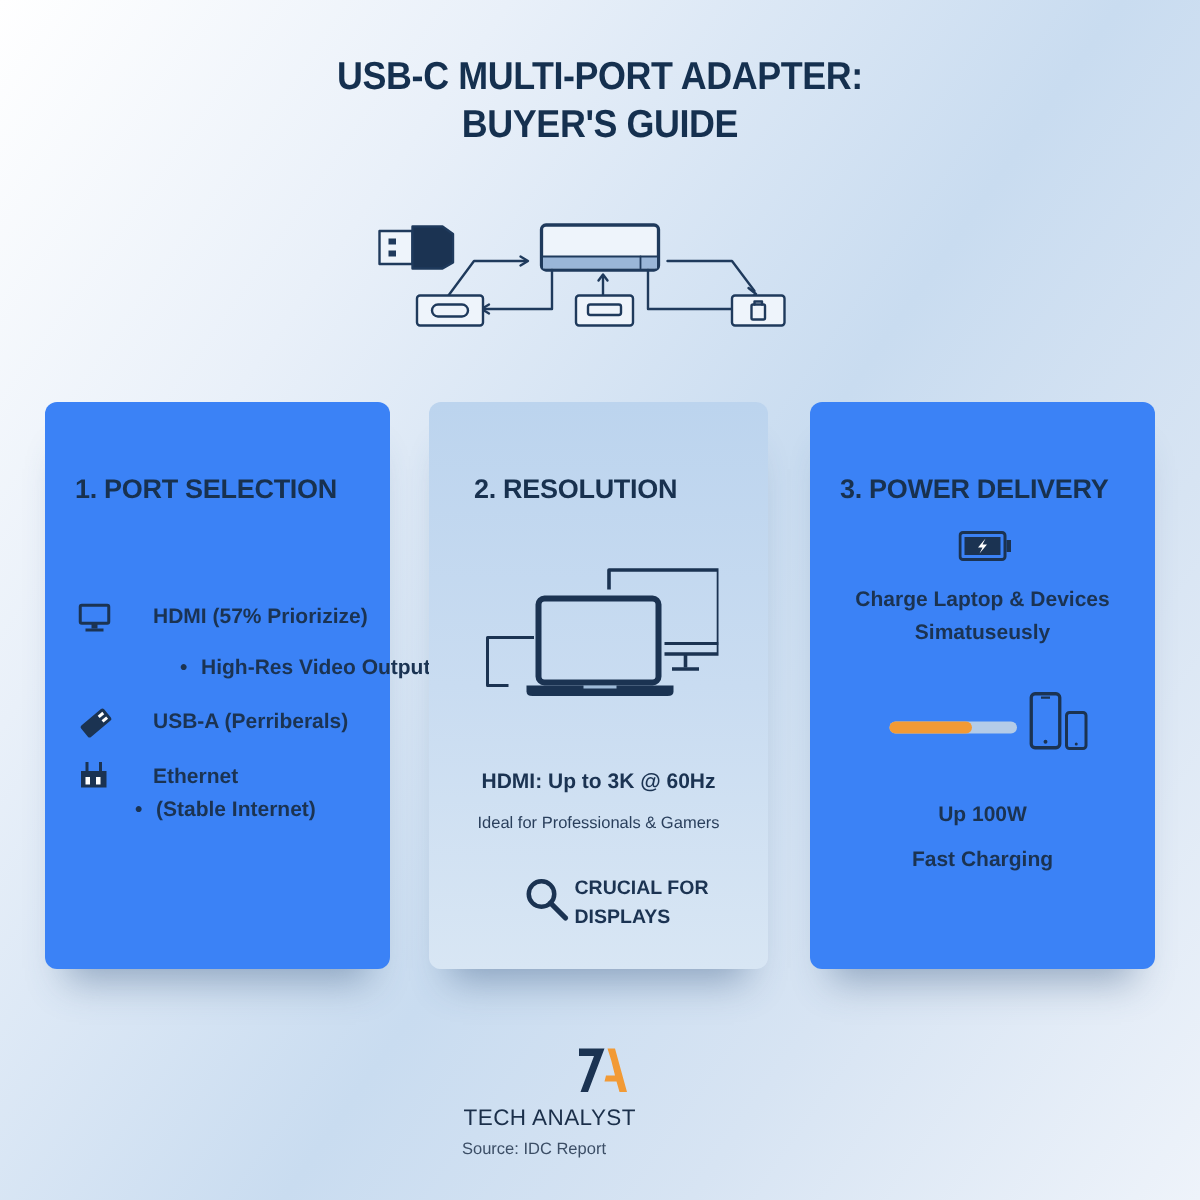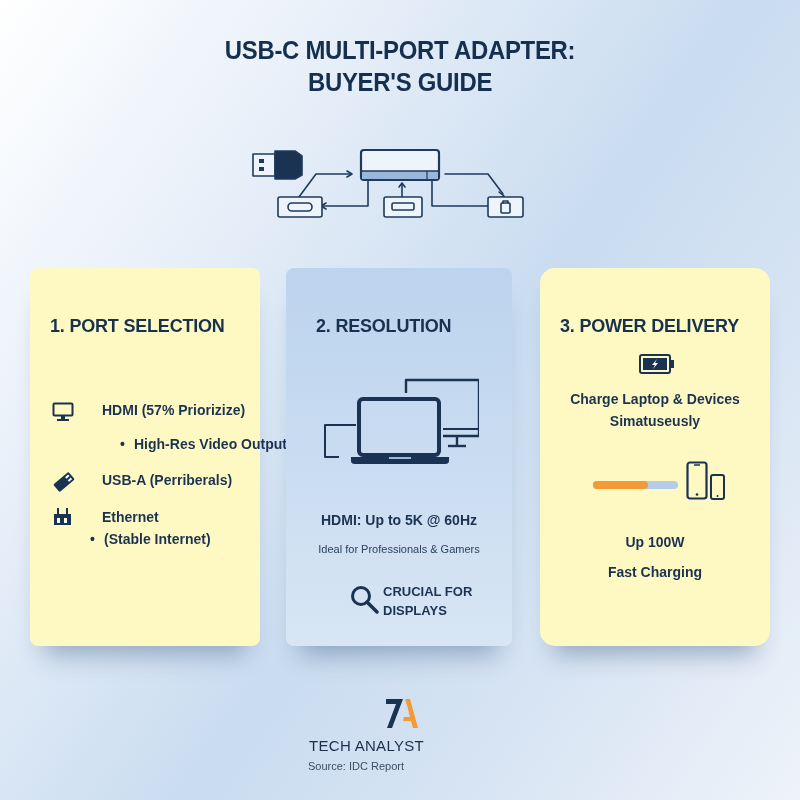--- a/index.html
+++ b/index.html
@@ -12,26 +12,26 @@
     }
     .title {
       position: absolute; top: 34px; left: 0; width: 800px;
       text-align: center; font-weight: 700; font-size: 26px; line-height: 32px;
       letter-spacing: -0.3px; color: #15304f;
       transform: scaleX(0.92);
     }
     .diagram { position: absolute; left: 240px; top: 140px; width: 300px; height: 85px; }
     .card {
       position: absolute; top: 268px; width: 230px; height: 378px;
-      border-radius: 8px; background: #fef9c3;
+      border-radius: 8px; background: #3b82f6;
       box-shadow: 0 22px 24px -14px rgba(60,90,130,0.45);
     }
     .card.c1 { left: 30px; }
     .card.c2 { left: 286px; width: 226px; background: linear-gradient(180deg, #bcd4ee 0%, #c9dcf1 50%, #d8e6f4 100%); }
-    .card.c3 { left: 540px; border-radius: 15px; }
+    .card.c3 { left: 540px; }
     .card-title {
       position: absolute; top: 48px; left: 0; width: 100%;
       font-weight: 700; font-size: 18px; color: #18314f; letter-spacing: -0.2px;
     }
     .c1 .card-title { left: 20px; }
     .c2 .card-title { left: 30px; }
     .c3 .card-title { left: 20px; }
     .row { position: absolute; font-size: 14px; font-weight: 700; color: #1b3352; white-space: nowrap; padding-left: 16px; }
     .icon { position: absolute; }
     .center { position: absolute; left: 0; width: 100%; text-align: center; white-space: nowrap; }
@@ -137,21 +137,21 @@
       <line x1="124" y1="53" x2="160" y2="53" stroke-width="2"></line>
       <line x1="138" y1="60" x2="138" y2="69" stroke-width="2.4"></line>
       <line x1="129" y1="70" x2="147" y2="70" stroke-width="2.4"></line>
       <path d="M37 49 H6 V81 H20" stroke-width="2"></path>
       <rect x="40" y="23" width="80" height="56" rx="4" stroke-width="4"></rect>
     </g>
     <path d="M32 81 H130 V85 Q130 88 126 88 H36 Q32 88 32 85 Z" fill="#1b3352"></path>
     <rect x="70" y="81" width="22" height="2" fill="#9ebad8"></rect>
   </svg>
 
-  <div class="center bold" style="top:244px;font-size:14px">HDMI: Up to 5K @ 60Hz</div>
+  <div class="center bold" style="top:244px;font-size:14px">HDMI: Up to 3K @ 60Hz</div>
   <div class="center" style="top:275px;font-size:11px;color:#2a3f5c">Ideal for Professionals &amp; Gamers</div>
 
   <svg class="icon" style="left:64px;top:317px" width="30" height="30" viewBox="0 0 30 30">
     <circle cx="11" cy="11" r="8.5" fill="none" stroke="#1b3352" stroke-width="3"></circle>
     <line x1="17" y1="17" x2="27" y2="27" stroke="#1b3352" stroke-width="3.5" stroke-linecap="round"></line>
   </svg>
   <div style="position:absolute;left:97px;top:314px;font-size:13px;font-weight:700;line-height:19px;color:#1b3352">
     <div>CRUCIAL FOR</div>
     <div>DISPLAYS</div>
   </div>

